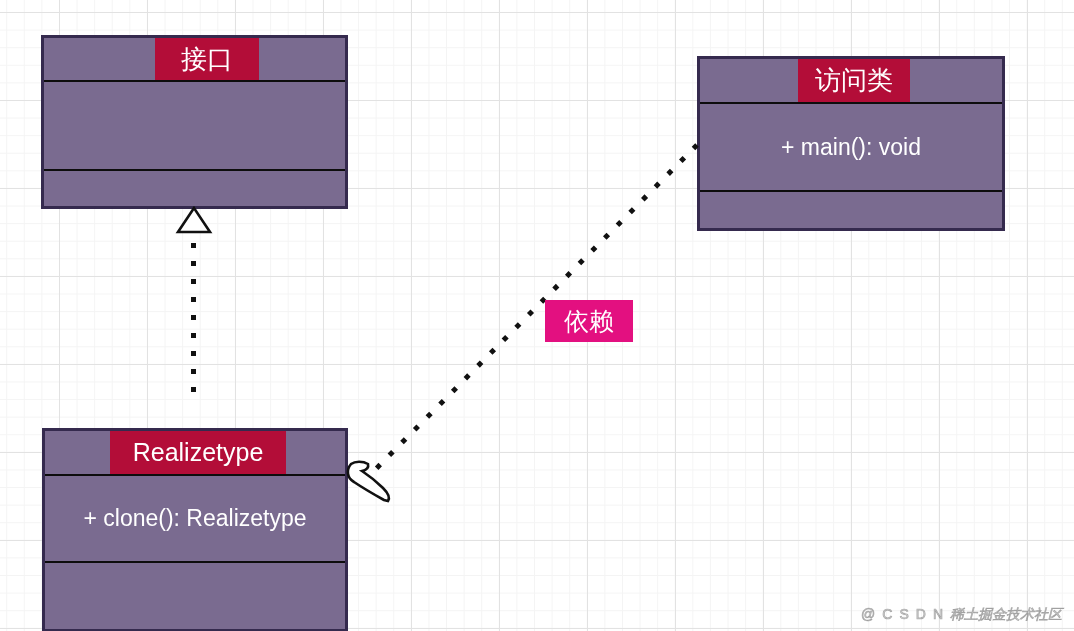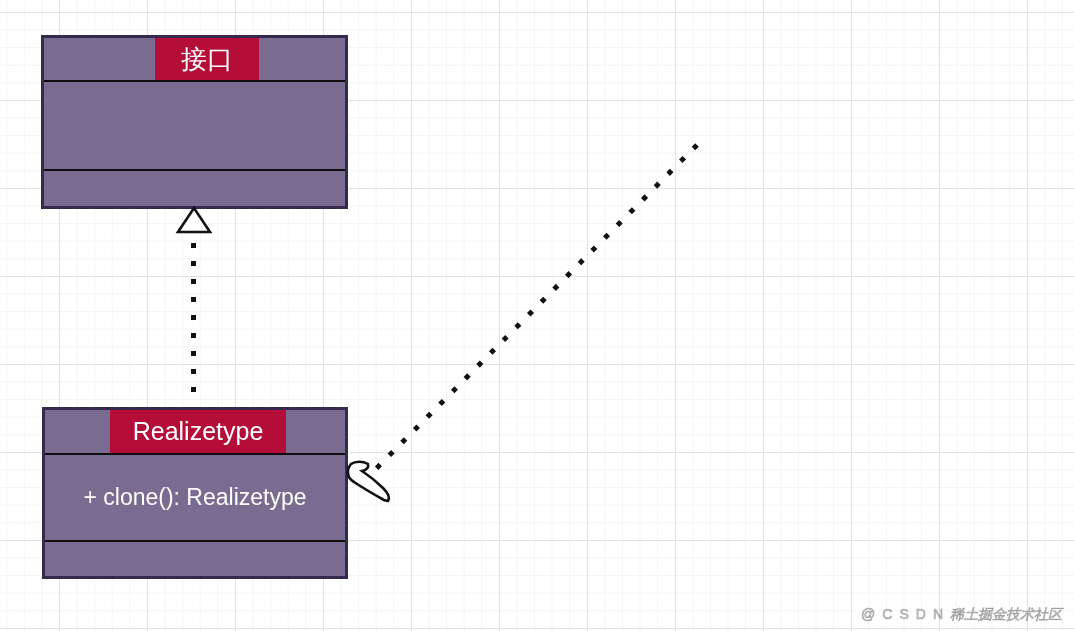--- a/index.html
+++ b/index.html
@@ -67,33 +67,45 @@
   <div class="uml-class" style="left:41px;top:35px;width:307px;height:174px">
     <div class="compartment title" style="height:42px">
       <div class="name-tag" style="left:111px;width:104px">
         <span>接口</span>
       </div>
     </div>
     <div class="compartment mid" style="height:89px"></div>
     <div class="compartment bot"></div>
   </div>
 
+  <div class="uml-class" style="left:697px;top:56px;width:308px;height:175px">
+    <div class="compartment title" style="height:43px">
+      <div class="name-tag" style="left:98px;width:112px">
+        <span>访问类</span>
+      </div>
+    </div>
+    <div class="compartment mid" style="height:88px">
+      <div class="member-text">+ main(): void</div>
+    </div>
+    <div class="compartment bot"></div>
+  </div>
 
-  <div class="uml-class" style="left:42px;top:407px;width:306px;height:172px">
+  <div class="uml-class" style="left:42px;top:428px;width:306px;height:204px">
     <div class="compartment title" style="height:43px">
       <div class="name-tag" style="left:65px;width:176px;font-size:25px">
         <span>Realizetype</span>
       </div>
     </div>
     <div class="compartment mid" style="height:87px">
       <div class="member-text">+ clone(): Realizetype</div>
     </div>
     <div class="compartment bot"></div>
   </div>
 
+  <div class="rel-tag" style="left:545px;top:300px;width:88px;height:42px">依赖</div>
 
   <svg class="connector-layer" width="1074" height="631" viewBox="0 0 1074 631">
 
     <line x1="193.5" y1="243" x2="193.5" y2="403" stroke="var(--connector)" stroke-width="5" stroke-dasharray="5 13"></line>
     <polygon points="194,208 178,232 210,232" fill="#ffffff" stroke="var(--connector)" stroke-width="2.6"></polygon>
 
     <line x1="697" y1="145" x2="356" y2="489" stroke="var(--connector)" stroke-width="5" stroke-dasharray="5 13"></line>
 
     <path d="M 351 464 C 346 470, 347 478, 354 482 C 363 488, 375 495, 384 500
              L 388 501 C 390 498, 388 493, 383 488 C 376 481, 368 475, 362 471

